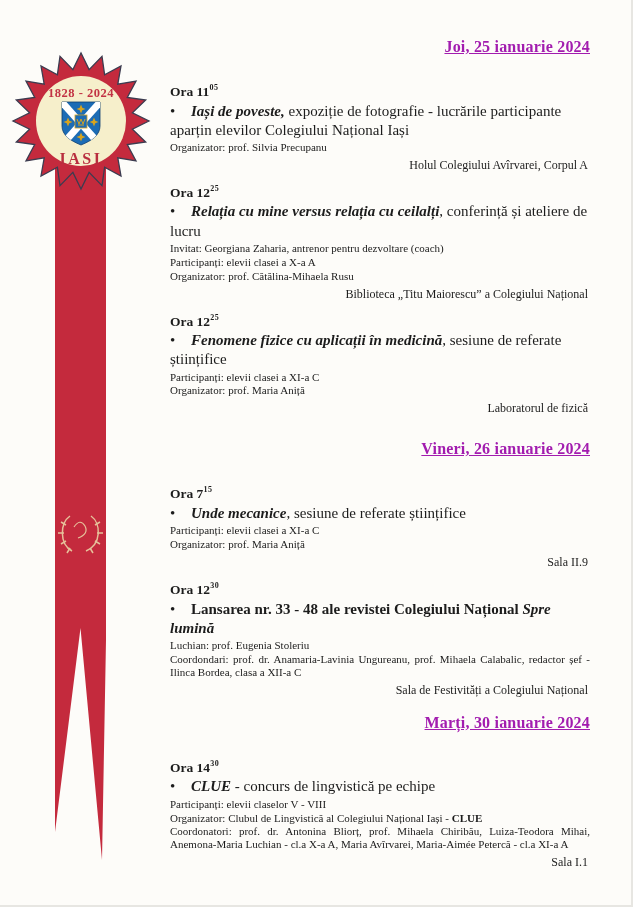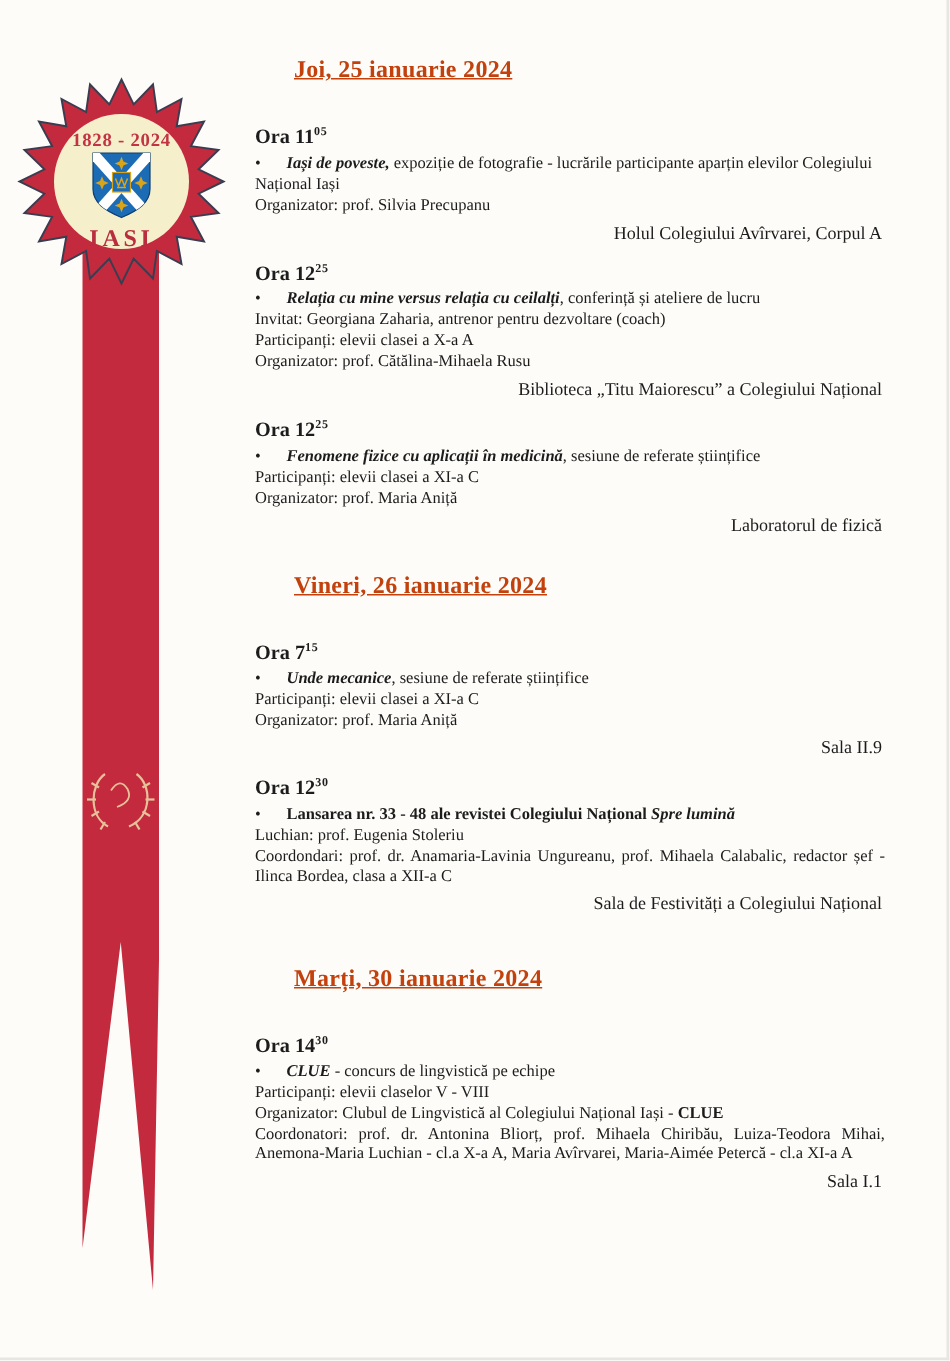--- a/index.html
+++ b/index.html
@@ -23,30 +23,30 @@
     fill: #c23344; letter-spacing: 0.5px;
   }
   .svg-city {
     font-family: "Liberation Serif", serif;
     font-size: 16px; font-weight: bold;
     fill: #b82e3e; letter-spacing: 2.5px;
   }
   .content { position: absolute; left: 170px; top: 38px; width: 420px; }
   .date-header {
     font-size: 16px; font-weight: bold;
-    text-align: left; text-decoration: underline;
+    text-align: right; text-decoration: underline;
     margin: 0 0 27px 0; padding-left: 26px;
-    letter-spacing: 0.2px; color: #c2410c;
+    letter-spacing: 0.2px; color: #a21caf;
   }
   .section-vineri { margin-top: 24px; }
-  .section-marti { margin-top: 34px; }
+  .section-marti { margin-top: 16px; }
   .event { margin-bottom: 11px; }
   .ora { font-size: 13.5px; font-weight: bold; margin: 0 0 2px 0; }
   .ora sup { font-size: 8px; vertical-align: super; letter-spacing: 0.5px; }
-  .title-line { font-size: 11px; margin: 0; line-height: 1.28; }
+  .title-line { font-size: 15px; margin: 0; line-height: 1.28; }
   .bullet { display: inline-block; width: 21px; }
   .bi { font-weight: bold; font-style: italic; }
   .b  { font-weight: bold; }
   .detail { font-size: 11px; margin: 1px 0 0 0; line-height: 1.18; }
   .justify { text-align: justify; }
   .loc { font-size: 12px; text-align: right; margin: 4px 2px 0 0; }
 </style>
 </head>
 <body>
 

